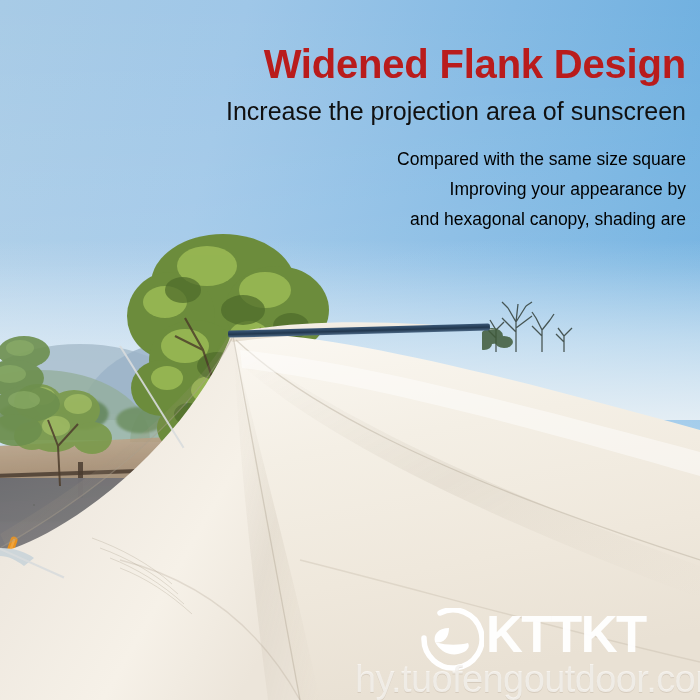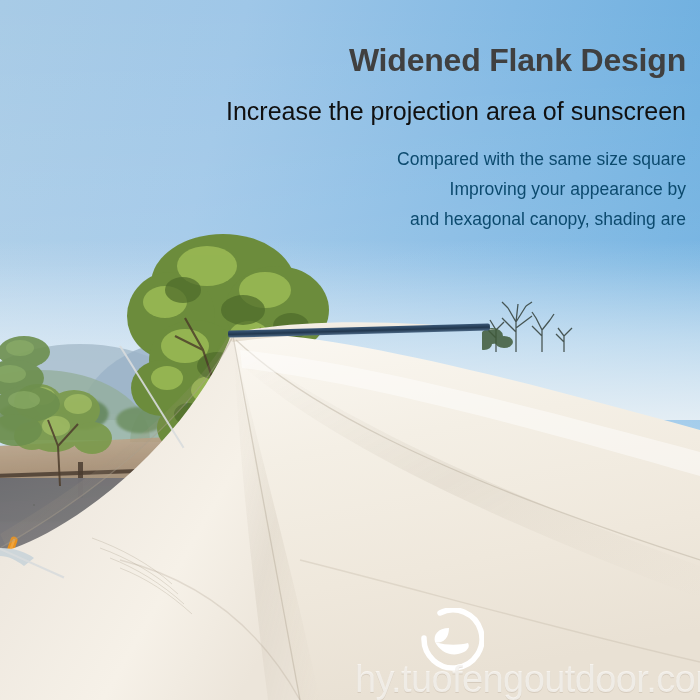--- a/index.html
+++ b/index.html
@@ -226,24 +226,24 @@
     transform: rotate(-1.6deg);
     border-radius: 2px;
   }
 
   
   .headline {
     position: absolute;
     left: 0; right: 14px;
     top: 44px;
     text-align: right;
-    font-size: 32px;
+    font-size: 40px;
     line-height: 1.04;
     font-weight: 700;
-    color: #404040;
+    color: #b91c1c;
     letter-spacing: -0.2px;
     white-space: nowrap;
   }
   .subhead {
     position: absolute;
     left: 0; right: 14px;
     top: 96px;
     text-align: right;
     font-size: 25px;
     line-height: 1.2;
@@ -254,21 +254,21 @@
   }
   .body-copy {
     position: absolute;
     right: 14px;
     top: 144px;
     width: 340px;
     text-align: right;
     font-size: 17.5px;
     line-height: 30px;
     font-weight: 400;
-    color: #0c4a6e;
+    color: #000000;
   }
   .body-copy .line { display: block; white-space: nowrap; }
 
   
   .brand {
     position: absolute;
     left: 418px;
     top: 604px;
     width: 275px;
     height: 92px;
@@ -513,17 +513,18 @@
       <path d="M 31 20
                C 20 20, 15 27, 17 34
                C 24 36, 31 31, 31 20 Z" fill="#ffffff"></path>
 
       <path d="M 17 34
                C 22 44, 34 50, 46 44
                C 50 42, 52 38, 50 35
                C 42 37, 30 38, 17 34 Z" fill="#ffffff"></path>
     </svg>
 
+    <div class="brand-name">KTTKT</div>
 
     <div class="brand-url">hy.tuofengoutdoor.com</div>
   </div>
 
 </div>
 
 </body></html>

